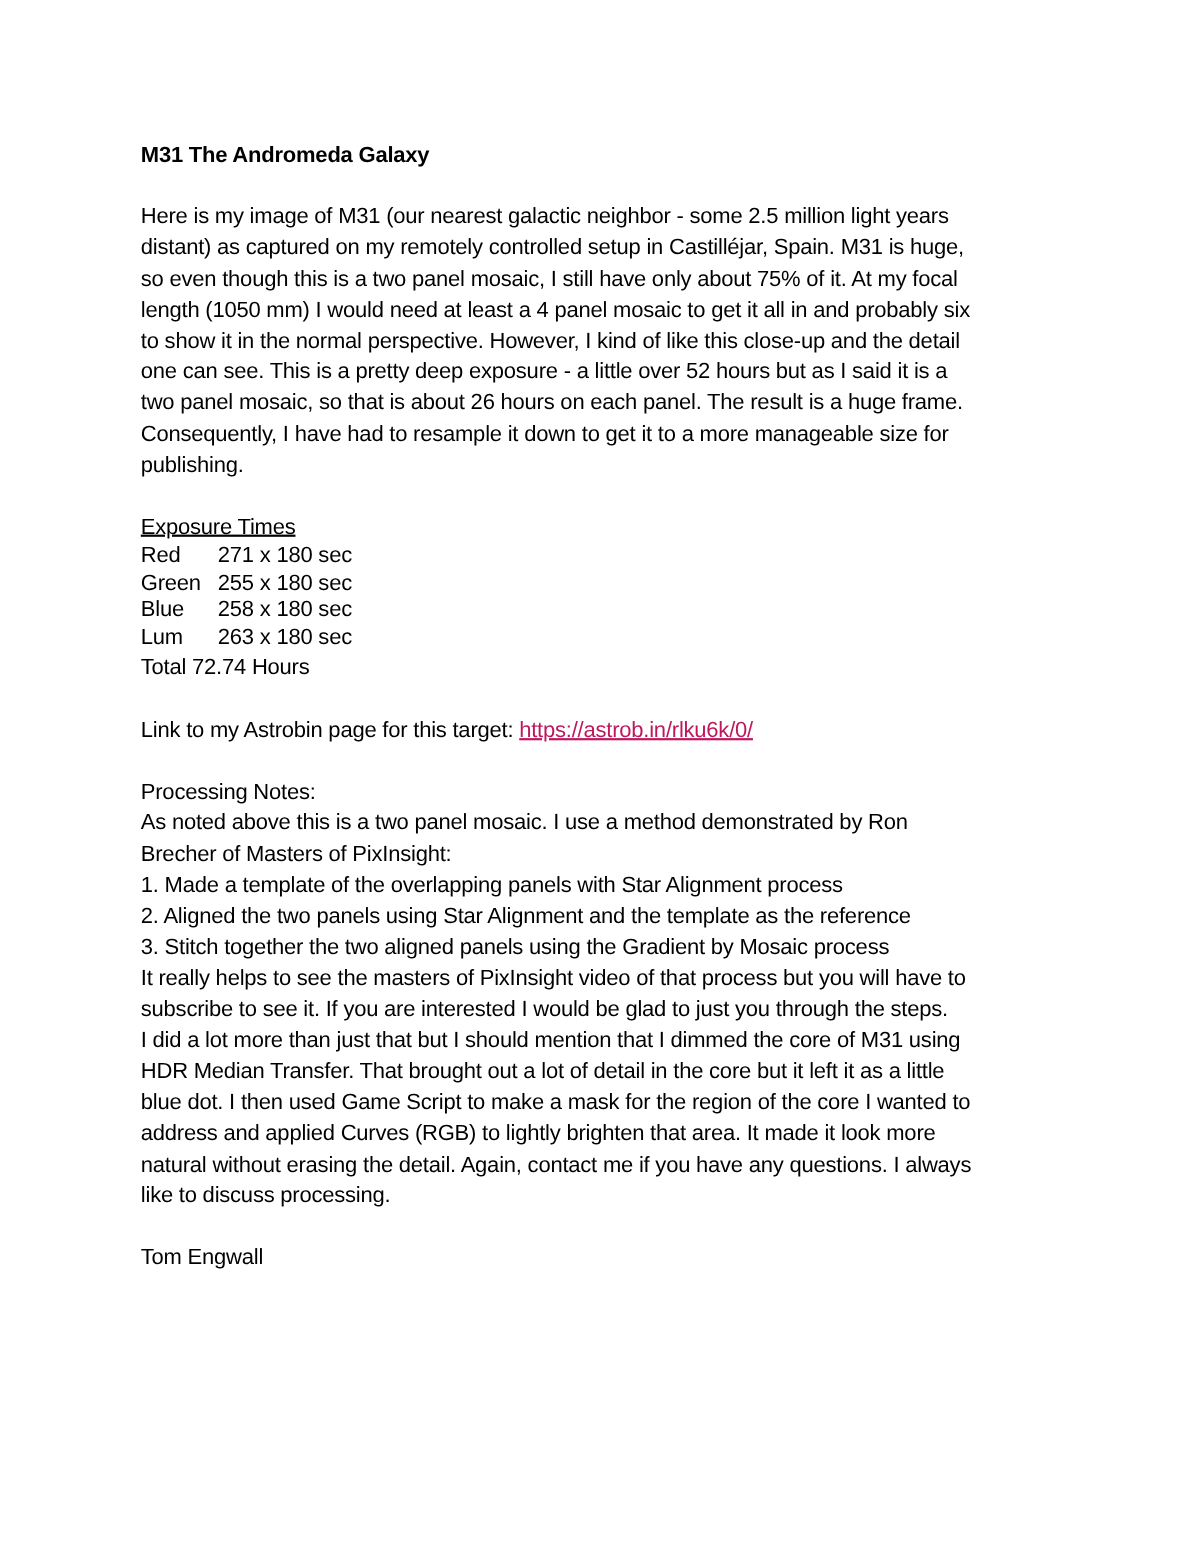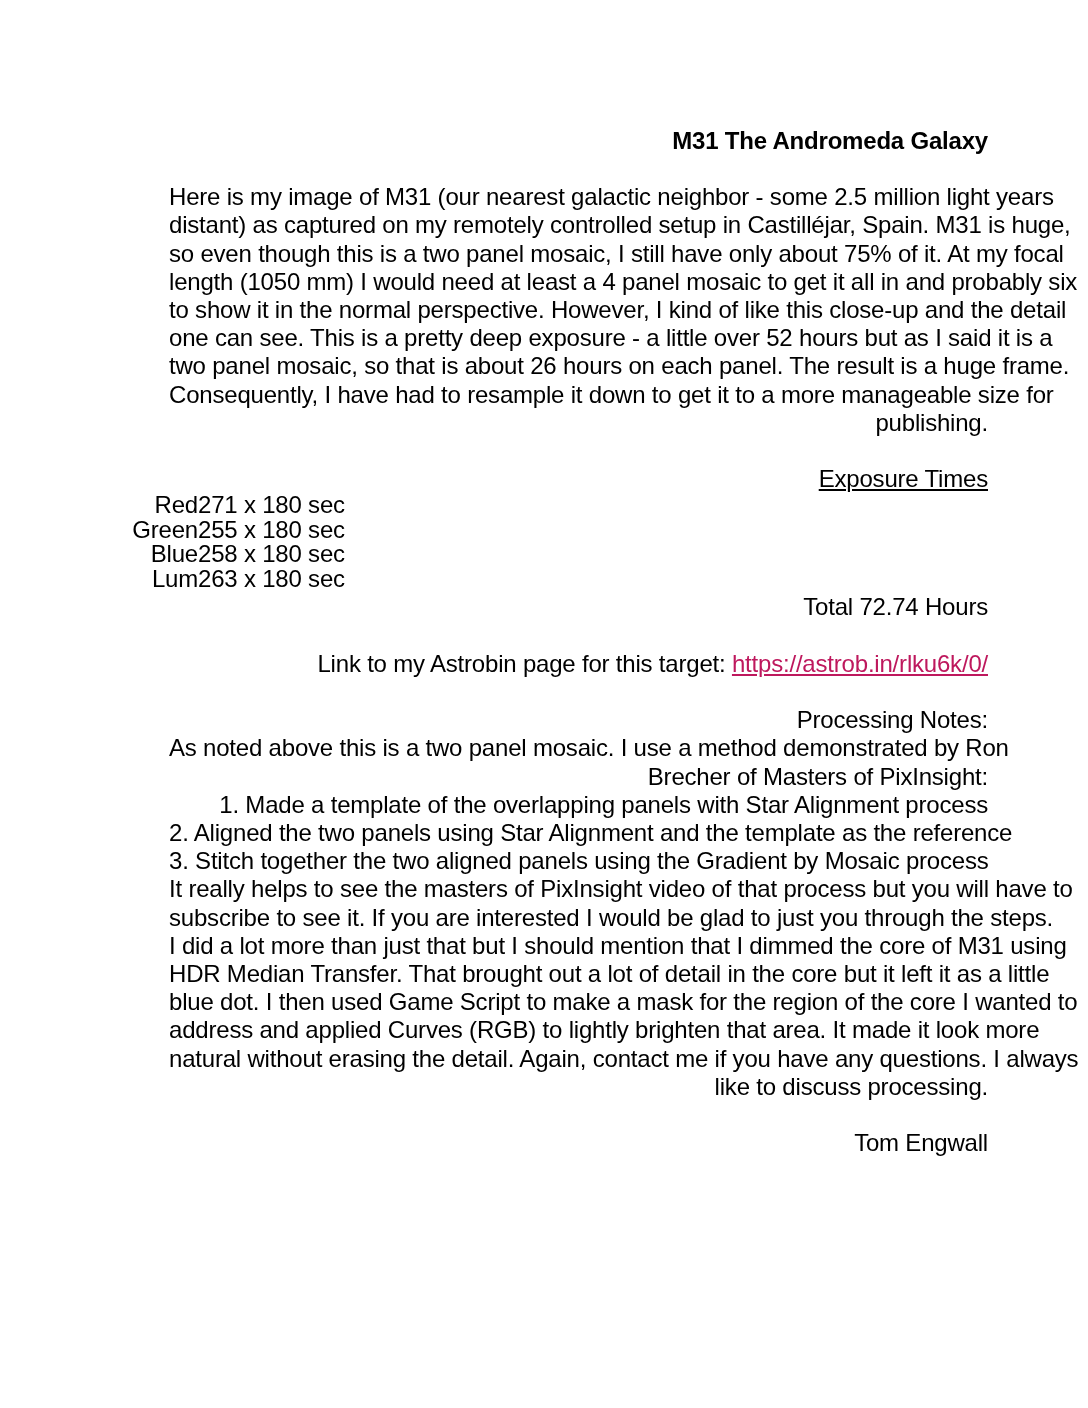--- a/index.html
+++ b/index.html
@@ -1,23 +1,23 @@
 <!DOCTYPE html>
 <html><head>
   <meta charset="utf-8">
   <style>
     html, body { margin: 0; padding: 0; background: #ffffff; }
     body { width: 1088px; height: 1408px; position: relative; overflow: hidden; }
     .page {
       position: absolute; left: 128px; top: 127px; width: 860px;
       font-family: "Liberation Sans", sans-serif;
-      font-size: 24px; color: #000000; letter-spacing: -0.2px; text-align: right;
+      font-size: 20px; color: #000000; letter-spacing: -0.2px;
     }
     .title { font-weight: bold; line-height: 28px; height: 28px; }
-    .line { line-height: 28.2px; white-space: nowrap; margin-left: 41px; }
+    .line { line-height: 28.2px; white-space: nowrap; }
     .gap { height: 28.2px; }
     .exp-row { display: flex; line-height: 24.6px; white-space: nowrap; }
     .exp-label { width: 70px; }
     .exp-head { line-height: 28px; text-decoration: underline; }
     .total { line-height: 30px; }
     a.link { color: #1155cc; text-decoration: underline; }
   </style>
 </head>
 <body>
 

